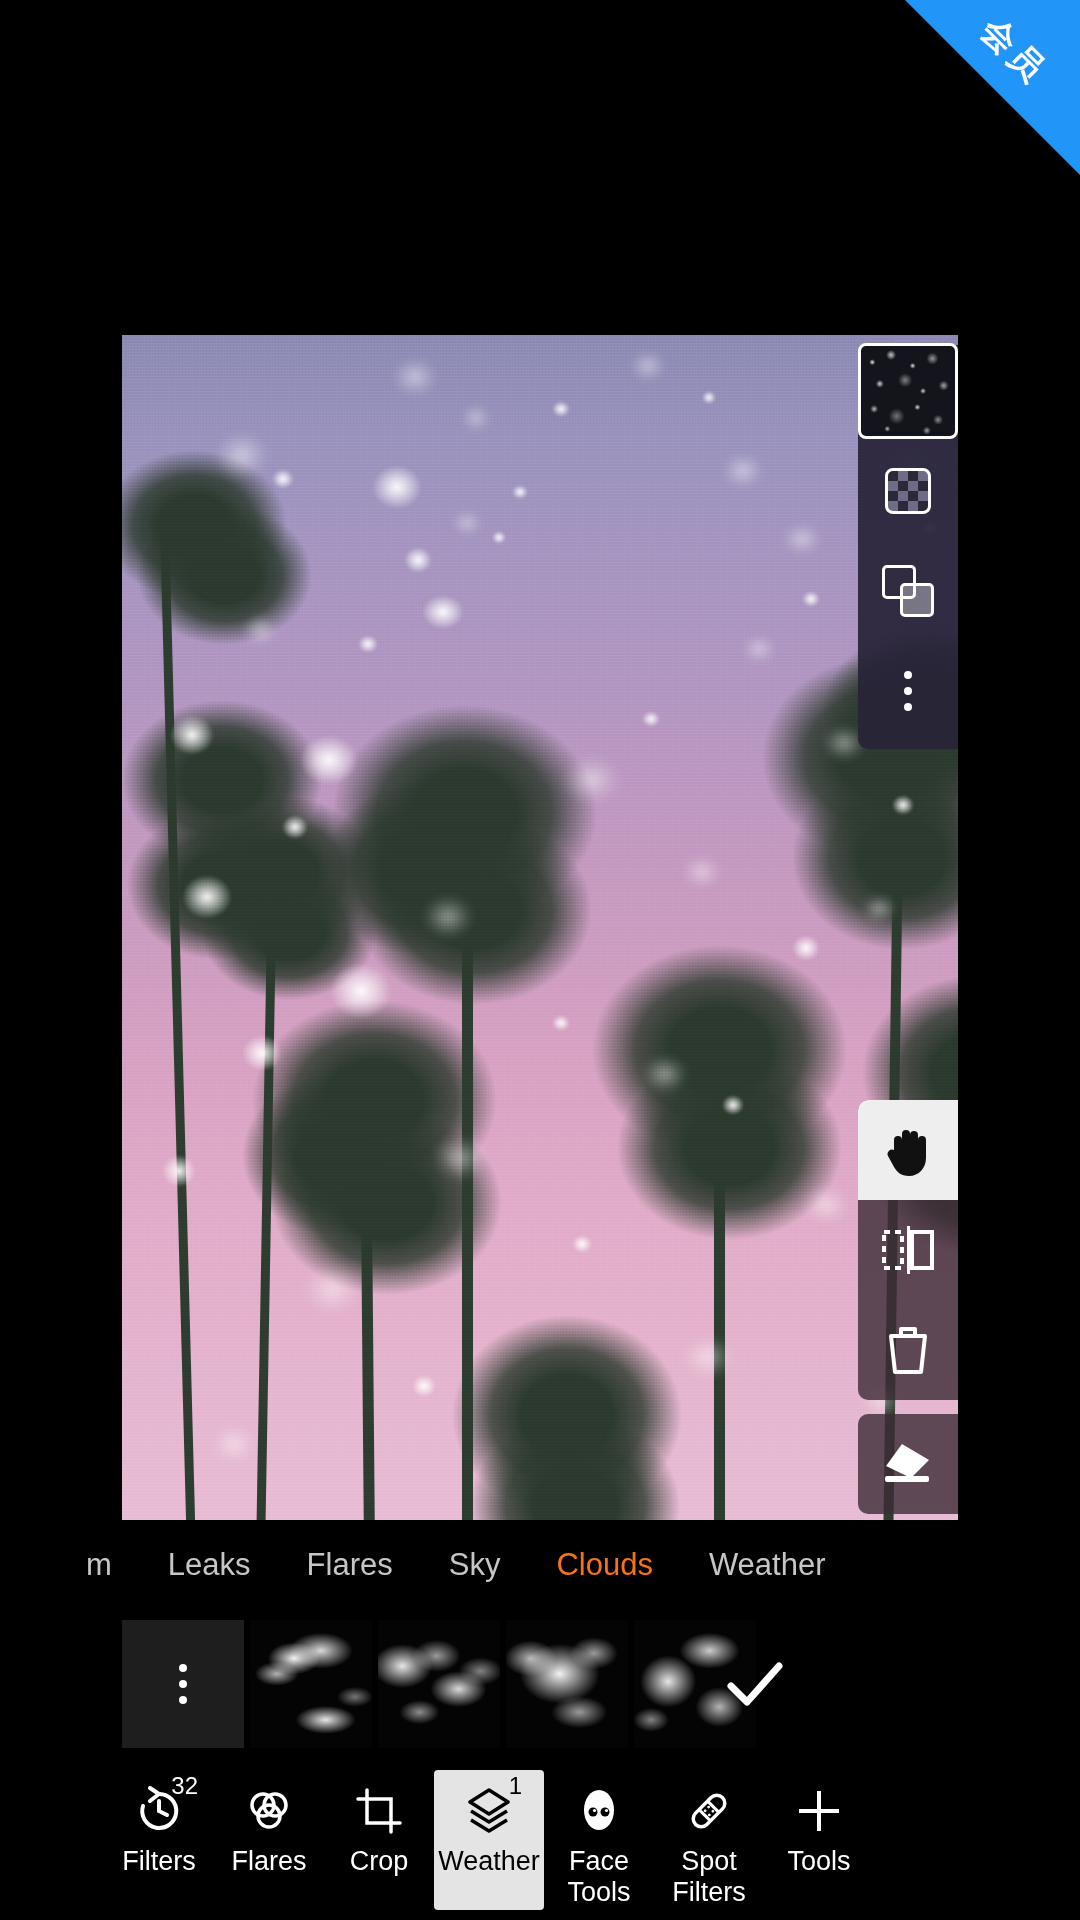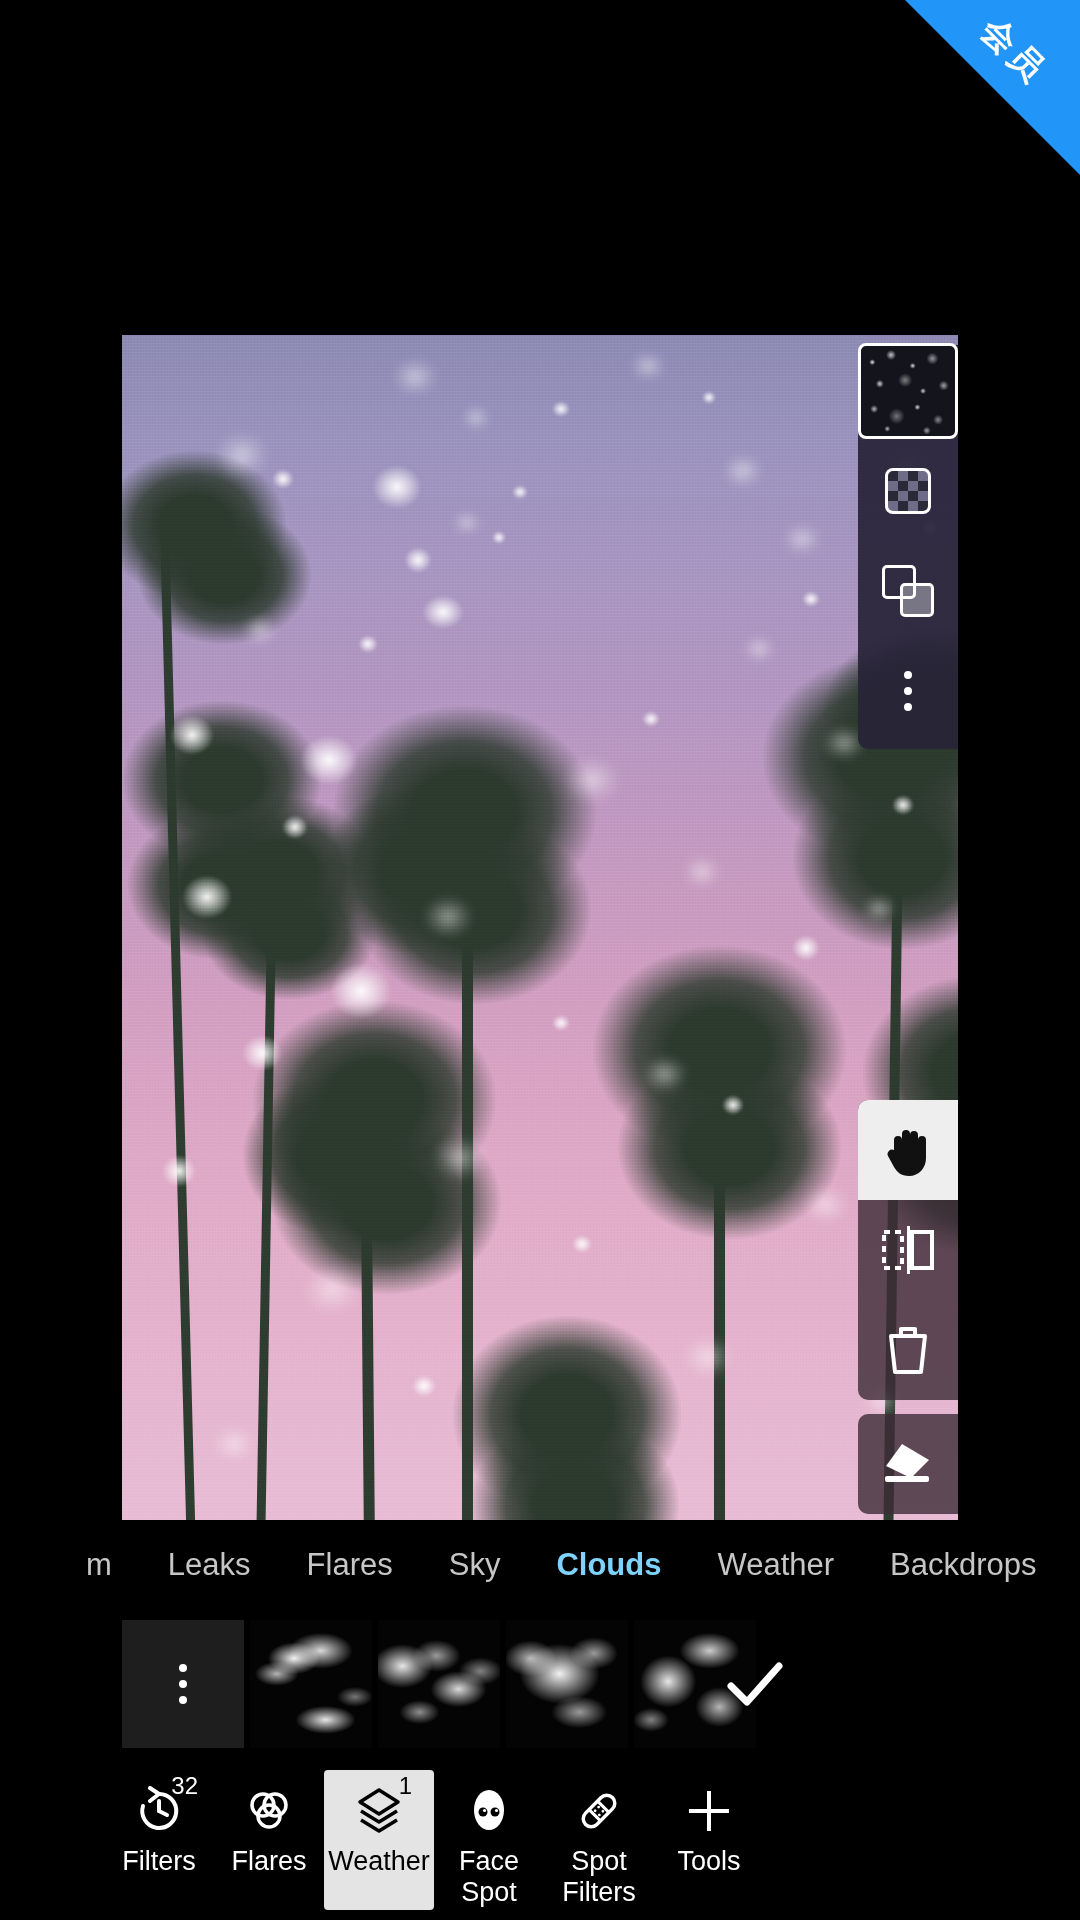--- a/index.html
+++ b/index.html
@@ -254,21 +254,21 @@
     display: flex;
     align-items: center;
     gap: 56px;
   }
   .cat-tab {
     color: #c6c6c6;
     font-size: 31px;
     line-height: 70px;
     white-space: nowrap;
   }
-  .cat-tab.active { color: #7dd3fc; font-weight: bold; }
+  .cat-tab.active { color: #f97316; font-weight: normal; }
 
   
   #thumb-strip {
     position: absolute;
     left: 0;
     top: 1608px;
     width: 1080px;
     height: 152px;
     background: #000;
     overflow: hidden;
@@ -585,21 +585,20 @@
 </div>
 
 <div id="category-bar">
   <div id="category-inner">
     <div class="cat-tab">m</div>
     <div class="cat-tab">Leaks</div>
     <div class="cat-tab">Flares</div>
     <div class="cat-tab">Sky</div>
     <div class="cat-tab active">Clouds</div>
     <div class="cat-tab">Weather</div>
-    <div class="cat-tab">Backdrops</div>
 
   </div>
 </div>
 
 <div id="thumb-strip">
   <div id="thumb-row">
     <div class="thumb more">
       <span class="dots-vert">
           <i></i>
           <i></i>
@@ -639,20 +638,31 @@
           <g fill="none" stroke="currentColor" stroke-width="3.5">
             <circle cx="19" cy="19" r="11"></circle>
             <circle cx="31" cy="19" r="11"></circle>
             <circle cx="25" cy="30" r="11"></circle>
           </g>
         </svg>
       </span>
       <span class="tb-label">Flares</span>
     </div>
 
+    <div class="tb-item">
+      <span class="tb-icon">
+        <svg width="50" height="50" viewBox="0 0 50 50">
+          <g fill="none" stroke="currentColor" stroke-width="3.5" stroke-linecap="round">
+            <path d="M13 4 L13 37 L46 37"></path>
+            <path d="M4 13 L37 13 L37 46"></path>
+          </g>
+        </svg>
+      </span>
+      <span class="tb-label">Crop</span>
+    </div>
 
     <div class="tb-item selected">
       <span class="tb-badge">1</span>
       <span class="tb-icon">
         <svg width="50" height="50" viewBox="0 0 50 50">
           <path d="M25 4 L44 16 L25 28 L6 16 Z" fill="none" stroke="currentColor" stroke-width="3.5" stroke-linejoin="round"></path>
           <path d="M7 25 L25 36 L43 25" fill="none" stroke="currentColor" stroke-width="3.5" stroke-linejoin="round"></path>
           <path d="M7 34 L25 45 L43 34" fill="none" stroke="currentColor" stroke-width="3.5" stroke-linejoin="round"></path>
         </svg>
       </span>
@@ -663,21 +673,21 @@
       <span class="tb-icon">
         <svg width="50" height="50" viewBox="0 0 50 50">
           <ellipse cx="25" cy="24" rx="15" ry="20" fill="currentColor"></ellipse>
           <circle cx="19" cy="26" r="4.5" fill="#000"></circle>
           <circle cx="31" cy="26" r="4.5" fill="#000"></circle>
           <circle cx="20.5" cy="24.5" r="1.6" fill="#fff"></circle>
           <circle cx="32.5" cy="24.5" r="1.6" fill="#fff"></circle>
         </svg>
       </span>
       <span class="tb-label">Face
-Spot</span>
+Tools</span>
     </div>
 
     <div class="tb-item">
       <span class="tb-icon">
         <svg width="50" height="50" viewBox="0 0 50 50">
           <g transform="rotate(-45 25 25)">
             <rect x="6" y="17" width="38" height="16" rx="8" fill="none" stroke="currentColor" stroke-width="3.5"></rect>
             <path d="M19 17 L19 33 M31 17 L31 33" stroke="currentColor" stroke-width="3"></path>
             <circle cx="22.5" cy="22" r="1.4" fill="currentColor"></circle>
             <circle cx="27.5" cy="22" r="1.4" fill="currentColor"></circle>

